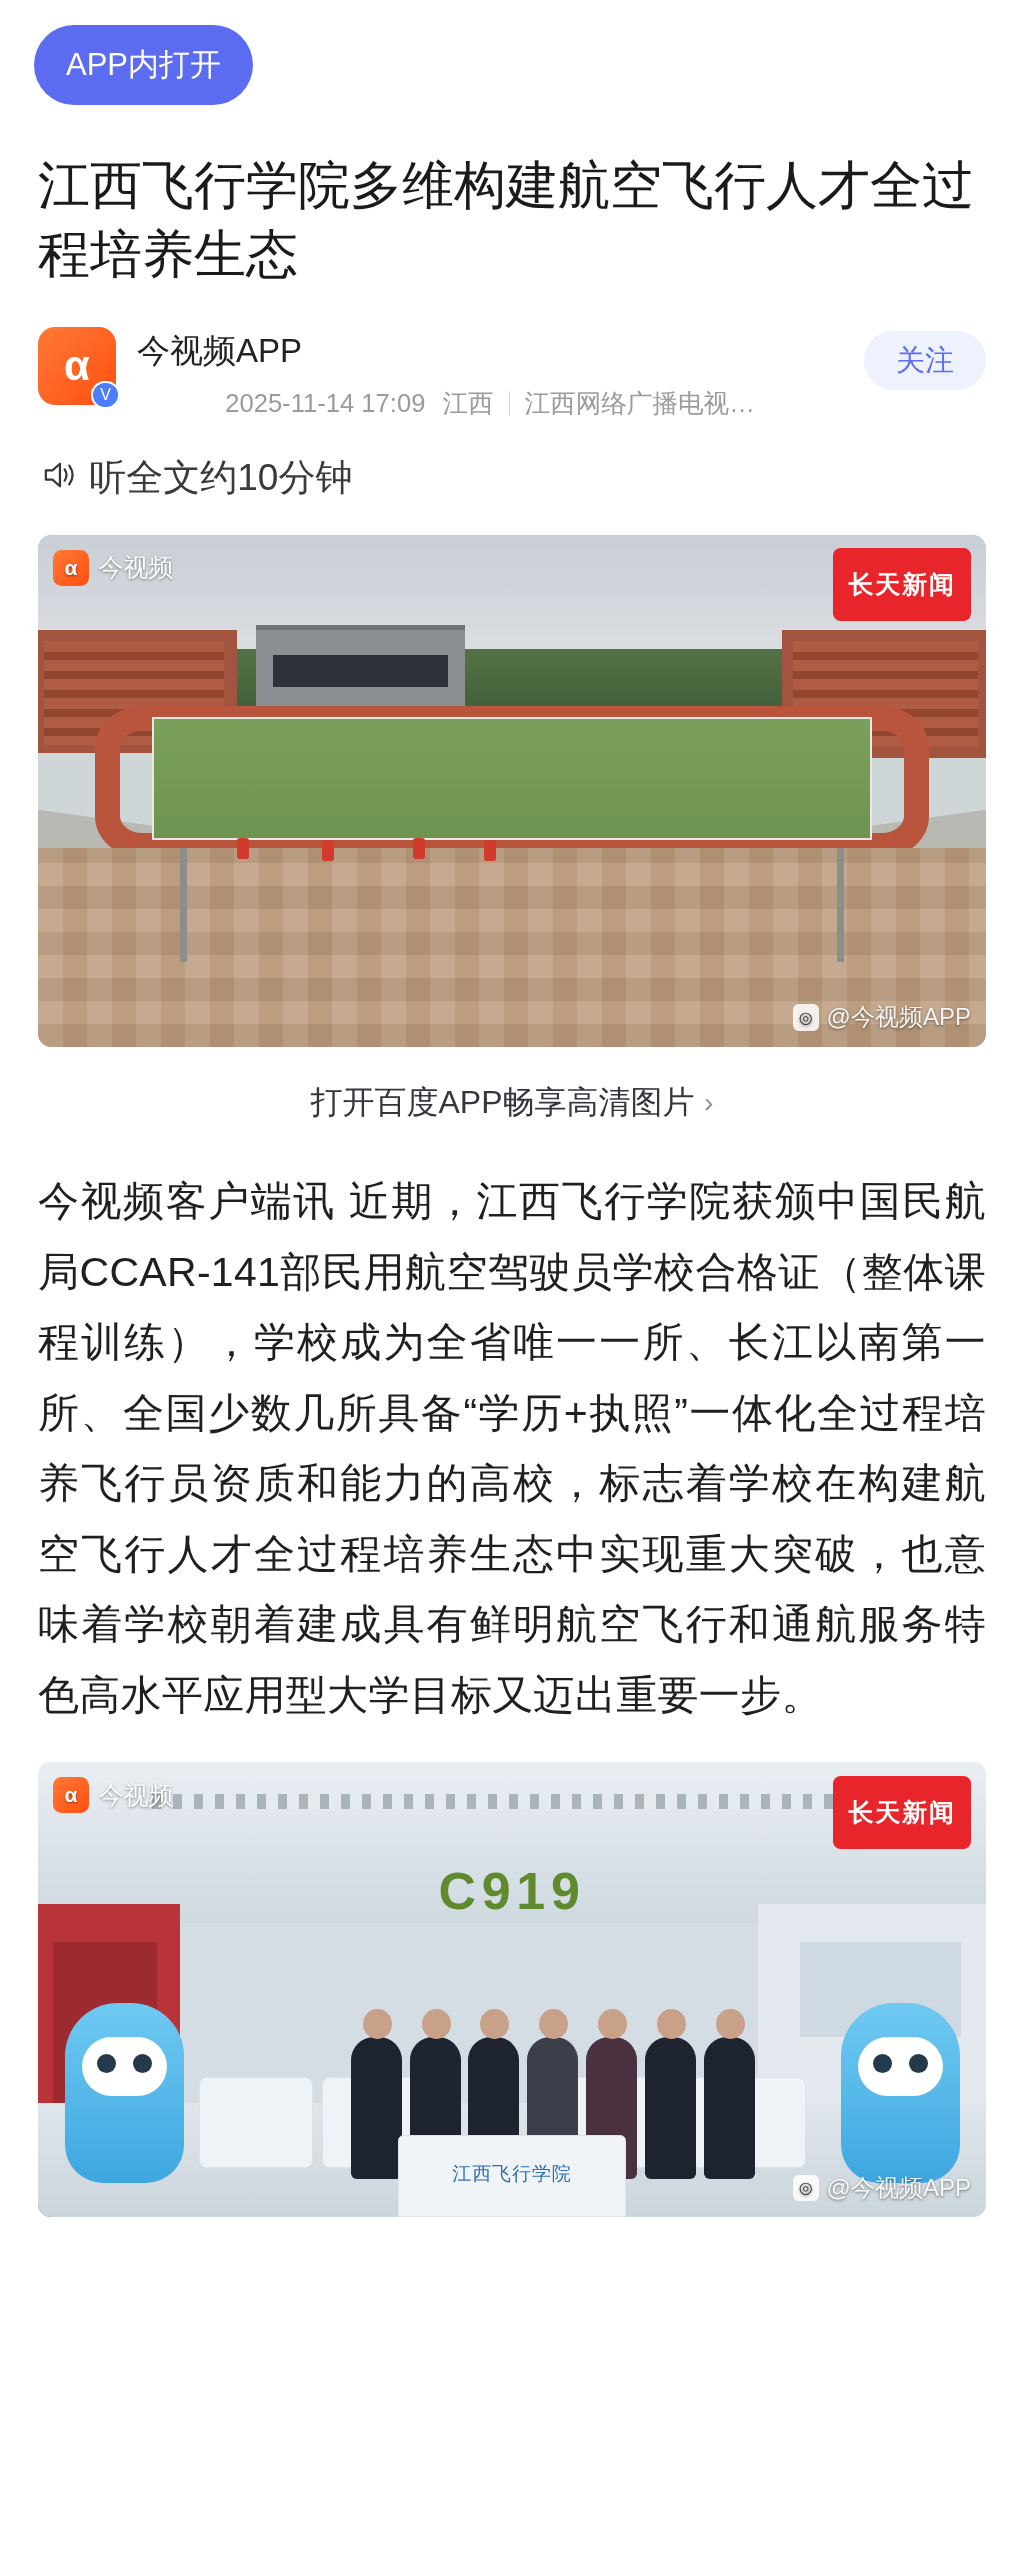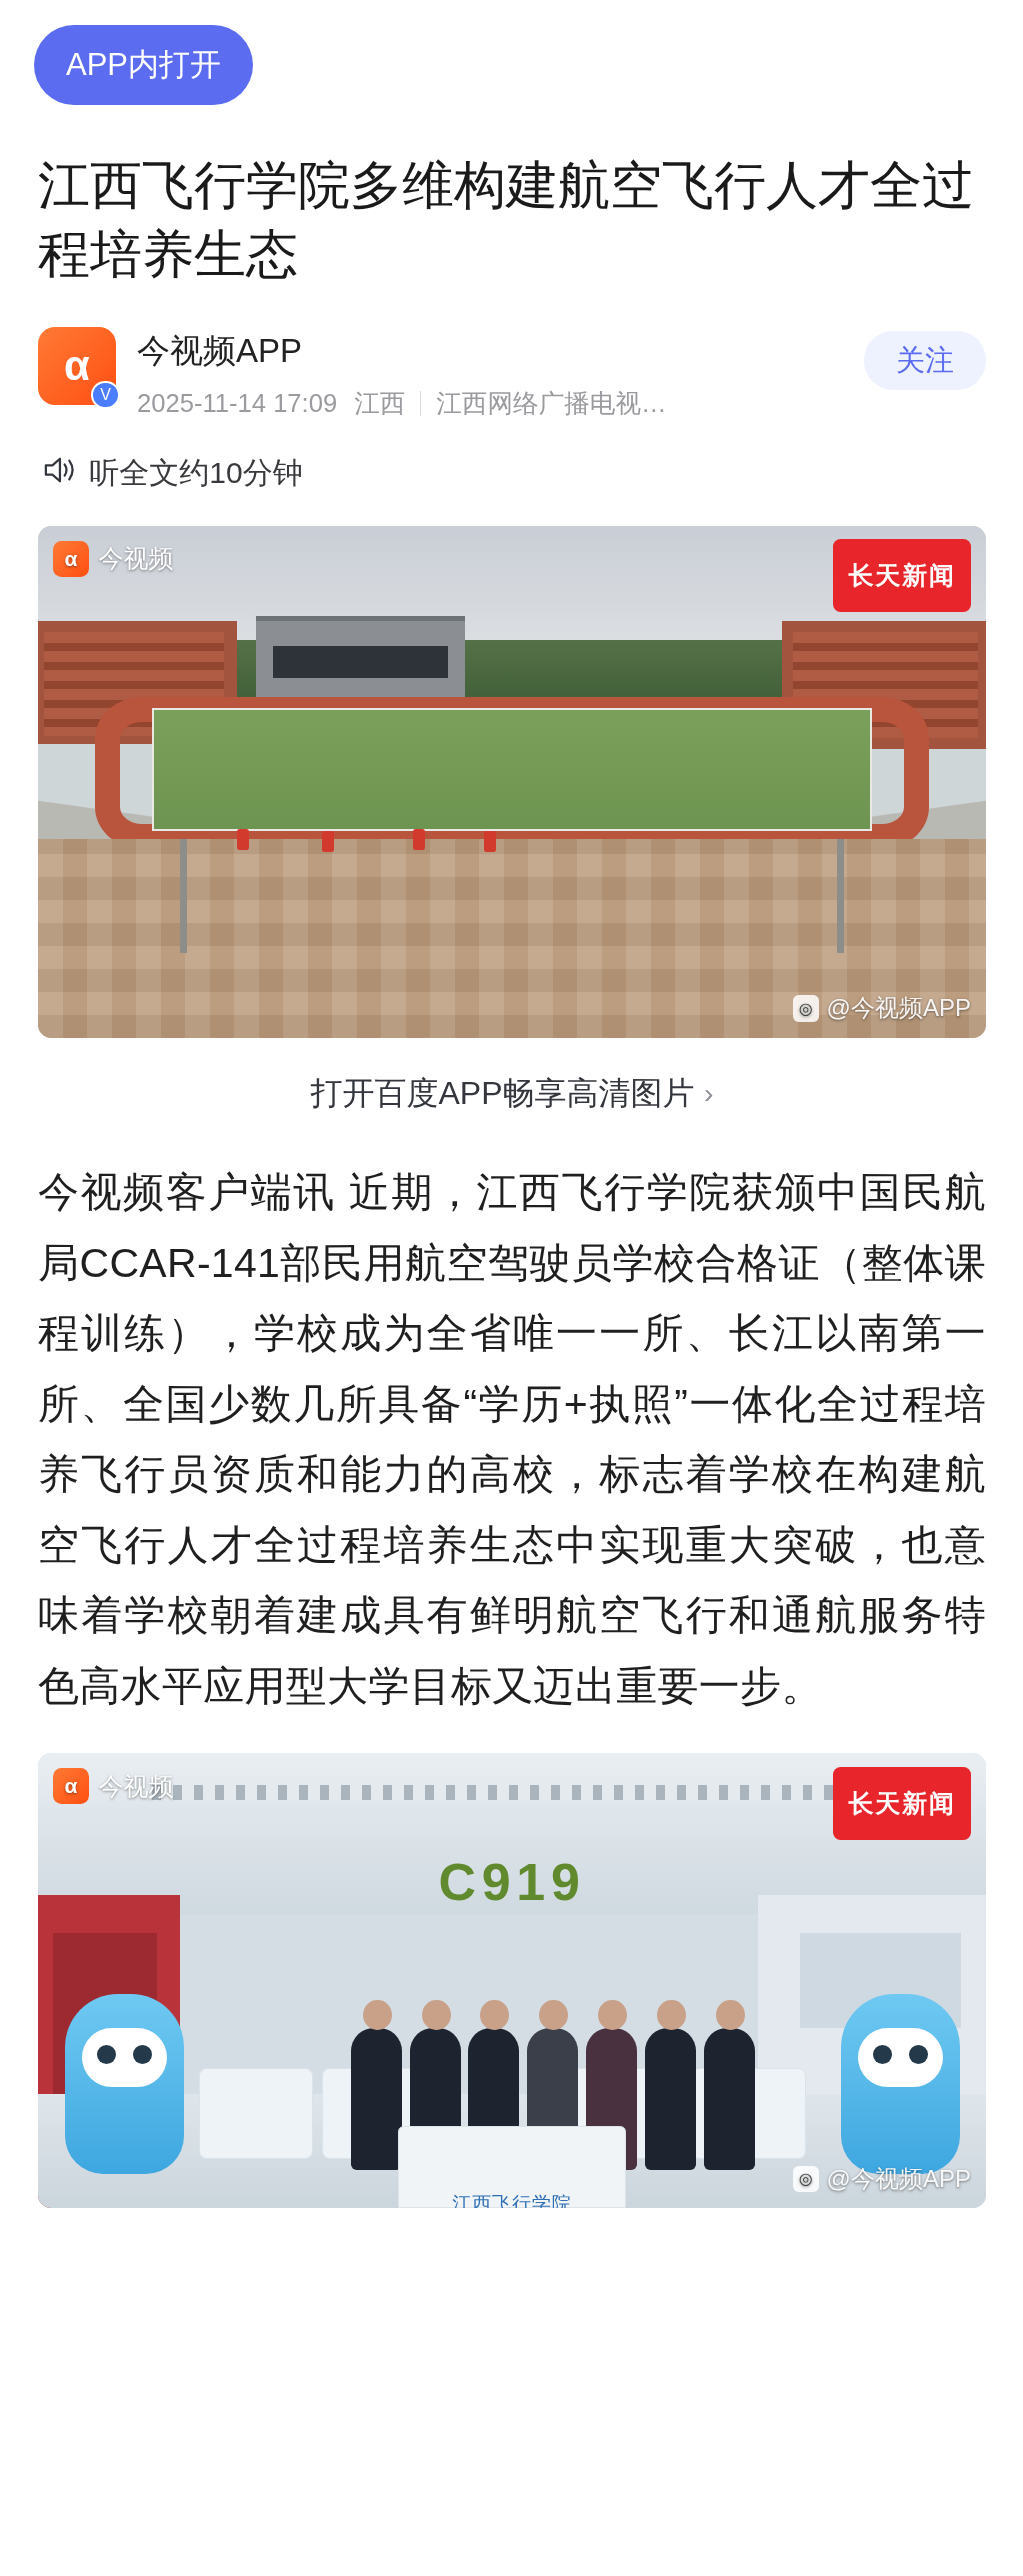--- a/index.html
+++ b/index.html
@@ -102,20 +102,21 @@
     font-weight: 500;
     margin-bottom: 11.4px;
   }
   .author-meta {
     display: flex;
     align-items: center;
     font-size: 25.6px;
     color: #9a9a9f;
     white-space: nowrap;
     overflow: hidden;
+    justify-content: center;
   }
   .author-meta .sep {
     display: inline-block;
     width: 0.9px; height: 25px;
     background: #d8d8dc;
     margin: 0 15px;
   }
   .author-meta .src {
     overflow: hidden;
     text-overflow: ellipsis;
@@ -136,21 +137,21 @@
     font-family: "Liberation Sans", sans-serif;
   }
 
   
   .listen-row {
     display: flex;
     align-items: center;
     gap: 13.3px;
     padding: 32px 38px 0 42px;
     color: #3a3a3e;
-    font-size: 30px;
+    font-size: 37px;
   }
 
   
   .figure {
     margin: 32px 38px 0 38px;
     border-radius: 13.3px;
     overflow: hidden;
     position: relative;
   }
   .fig1 { height: 512px; }
@@ -242,21 +243,21 @@
   .floor { position:absolute; left:0; right:0; bottom:0; height:114px;
            background: linear-gradient(#dfe6eb,#cbd5dc); }
   .mascot { position:absolute; width:119px; height:180px; border-radius:53px 53px 38px 38px;
             background: linear-gradient(#6fc9f2,#3ea7e0); }
   .mascot .face { position:absolute; left:17px; top:34px; width:85px; height:59px;
             background:#fff; border-radius:38px; }
   .mascot .eye { position:absolute; top:17px; width:19px; height:19px; border-radius:50%; background:#243a4a; }
   .podium { position:absolute; left:50%; transform:translateX(-50%); bottom:0; width:228px; height:82px;
             background:#f0f4f7; border-radius:5.7px 5.7px 0 0; border:1.9px solid #dde4ea; }
   .podium span { position:absolute; left:0; right:0; top:25px; text-align:center; color:#2f6fb5;
-            font-size:19px; letter-spacing:0.9px;margin-top:39px; }
+            font-size:19px; letter-spacing:0.9px; }
   .person { position:absolute; bottom:38px; width:51px; height:142px; background:#1d2430; border-radius:23px 23px 5.7px 5.7px; }
   .person:before { content:""; position:absolute; left:12.3px; top:-28.4px; width:28.4px; height:30px; border-radius:50%; background:#c9a188; }
   .row-kiosk { position:absolute; bottom:49px; width:114px; height:91px; background:#eef3f7; border:1.9px solid #dbe3ea; border-radius:7.6px; }
 
   
   .open-hint {
     display: flex;
     align-items: center;
     justify-content: center;
     gap: 9.5px;

